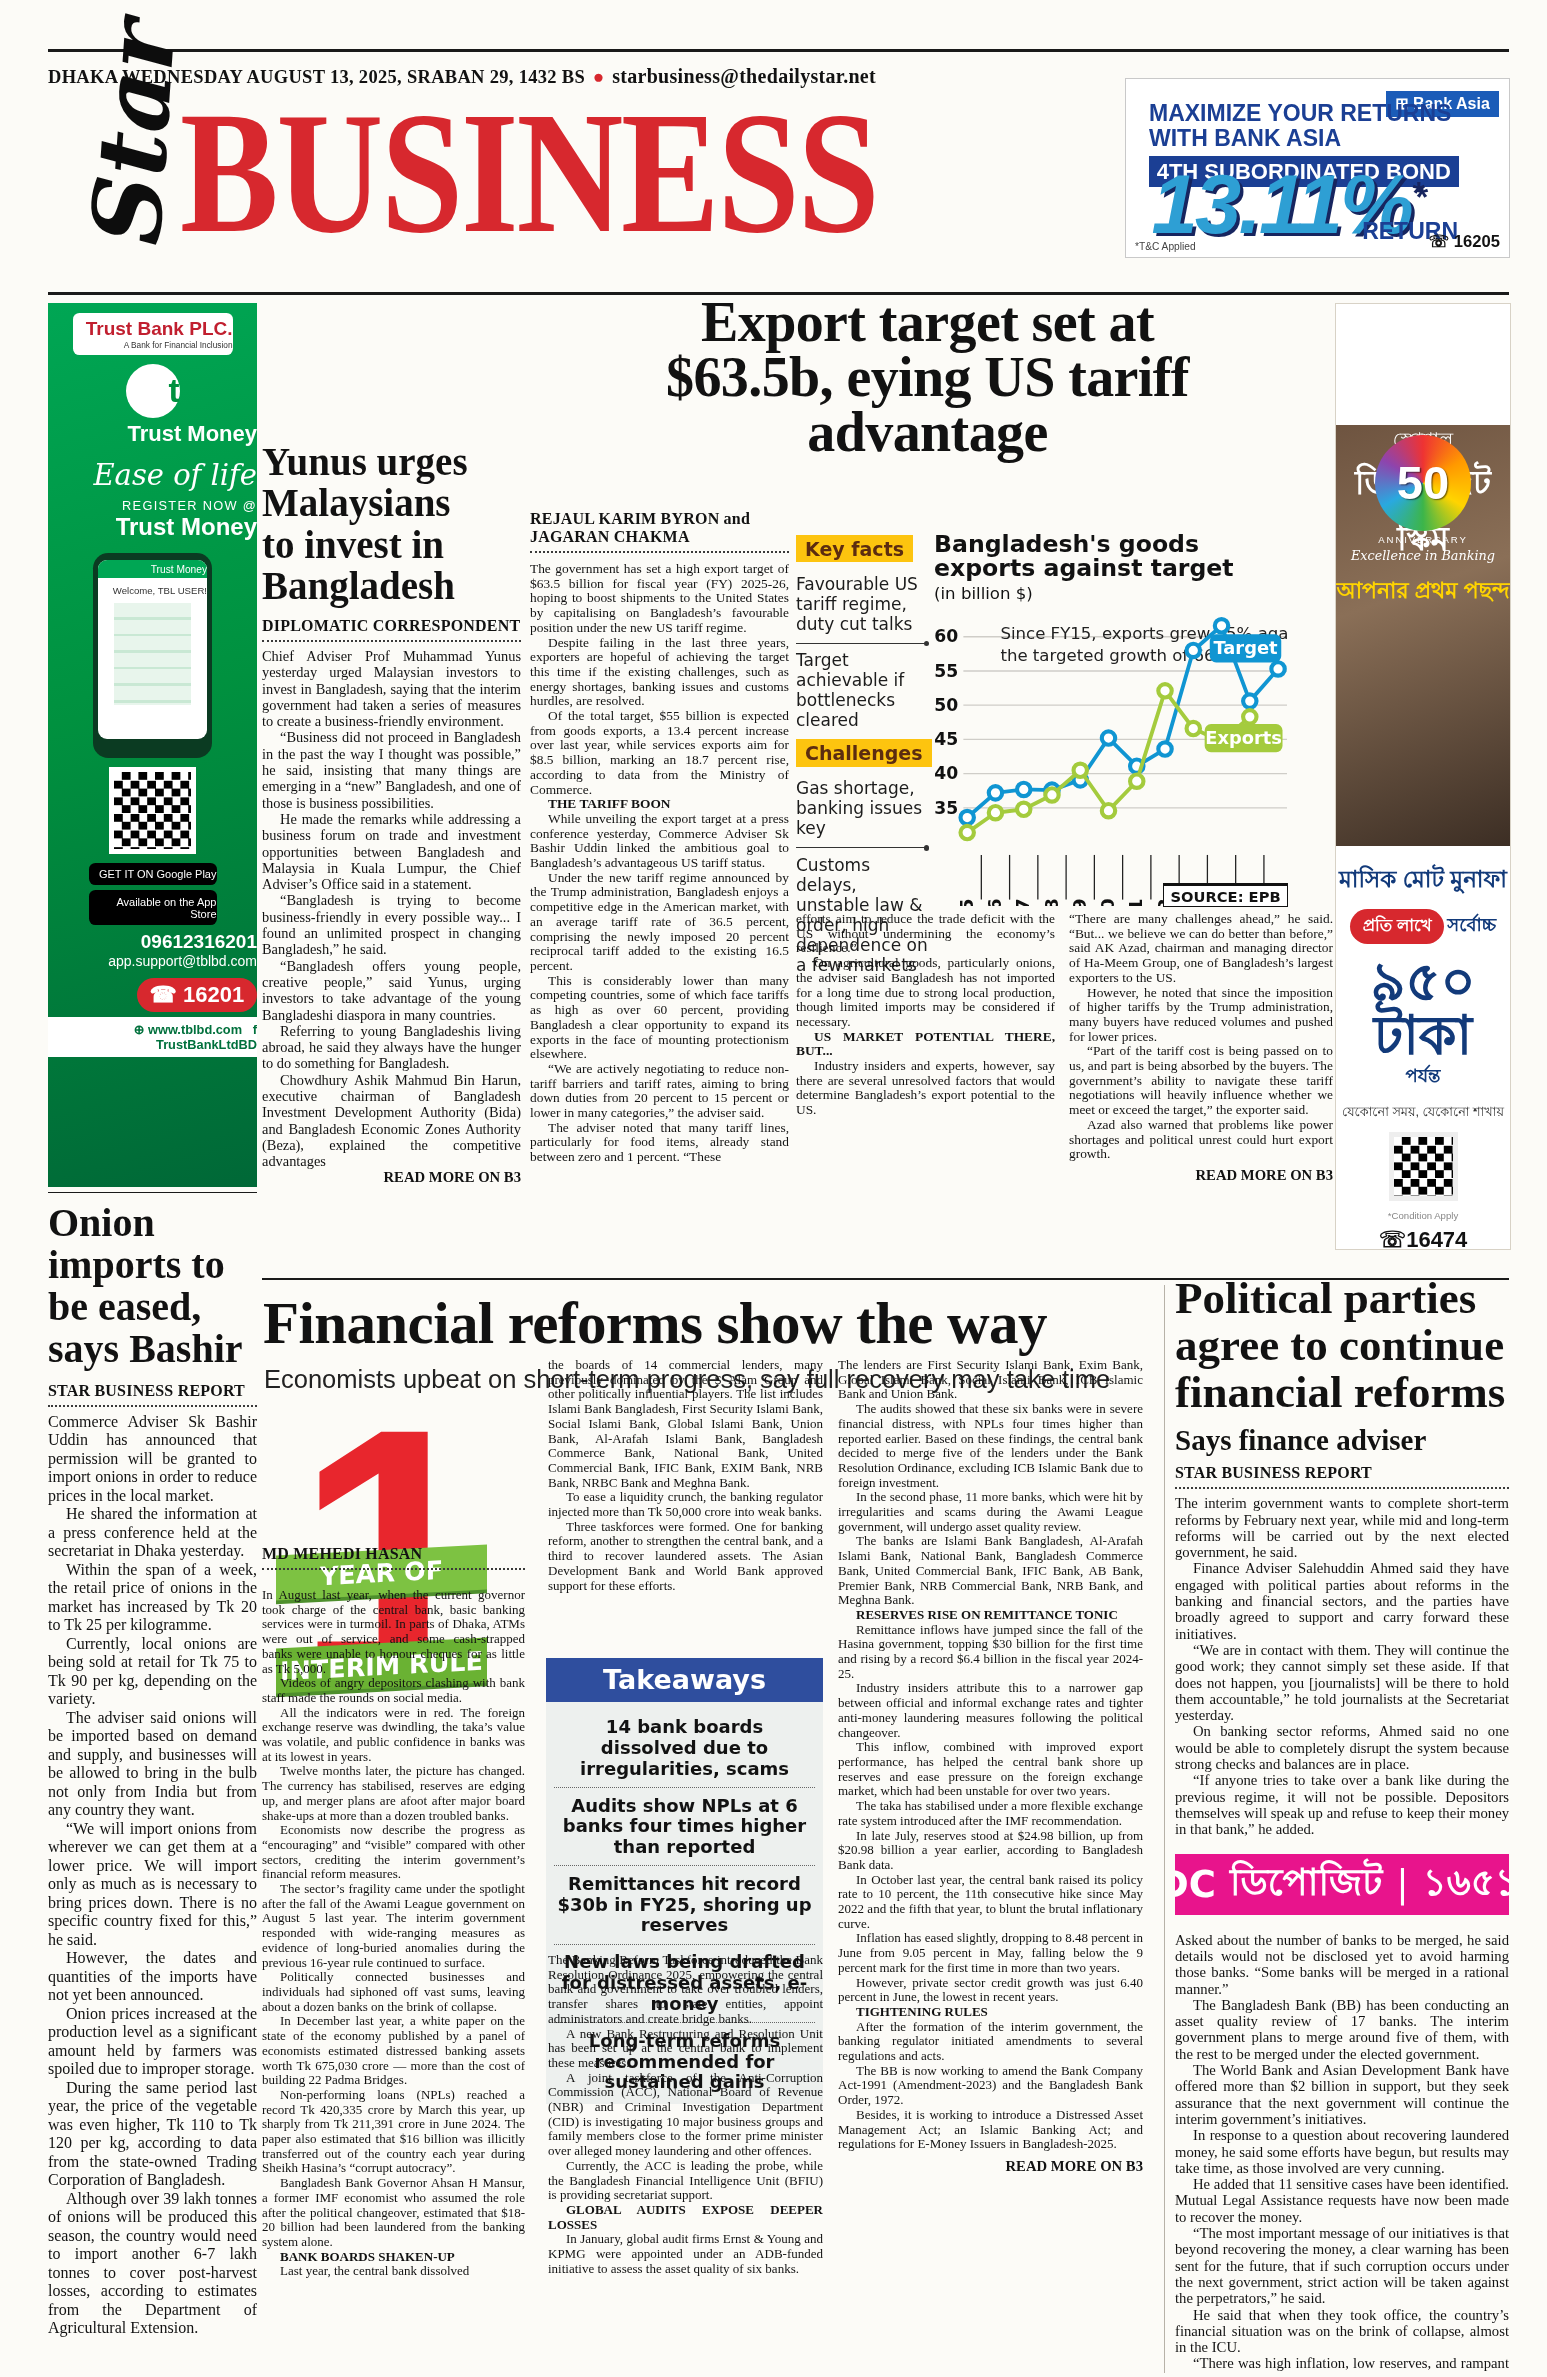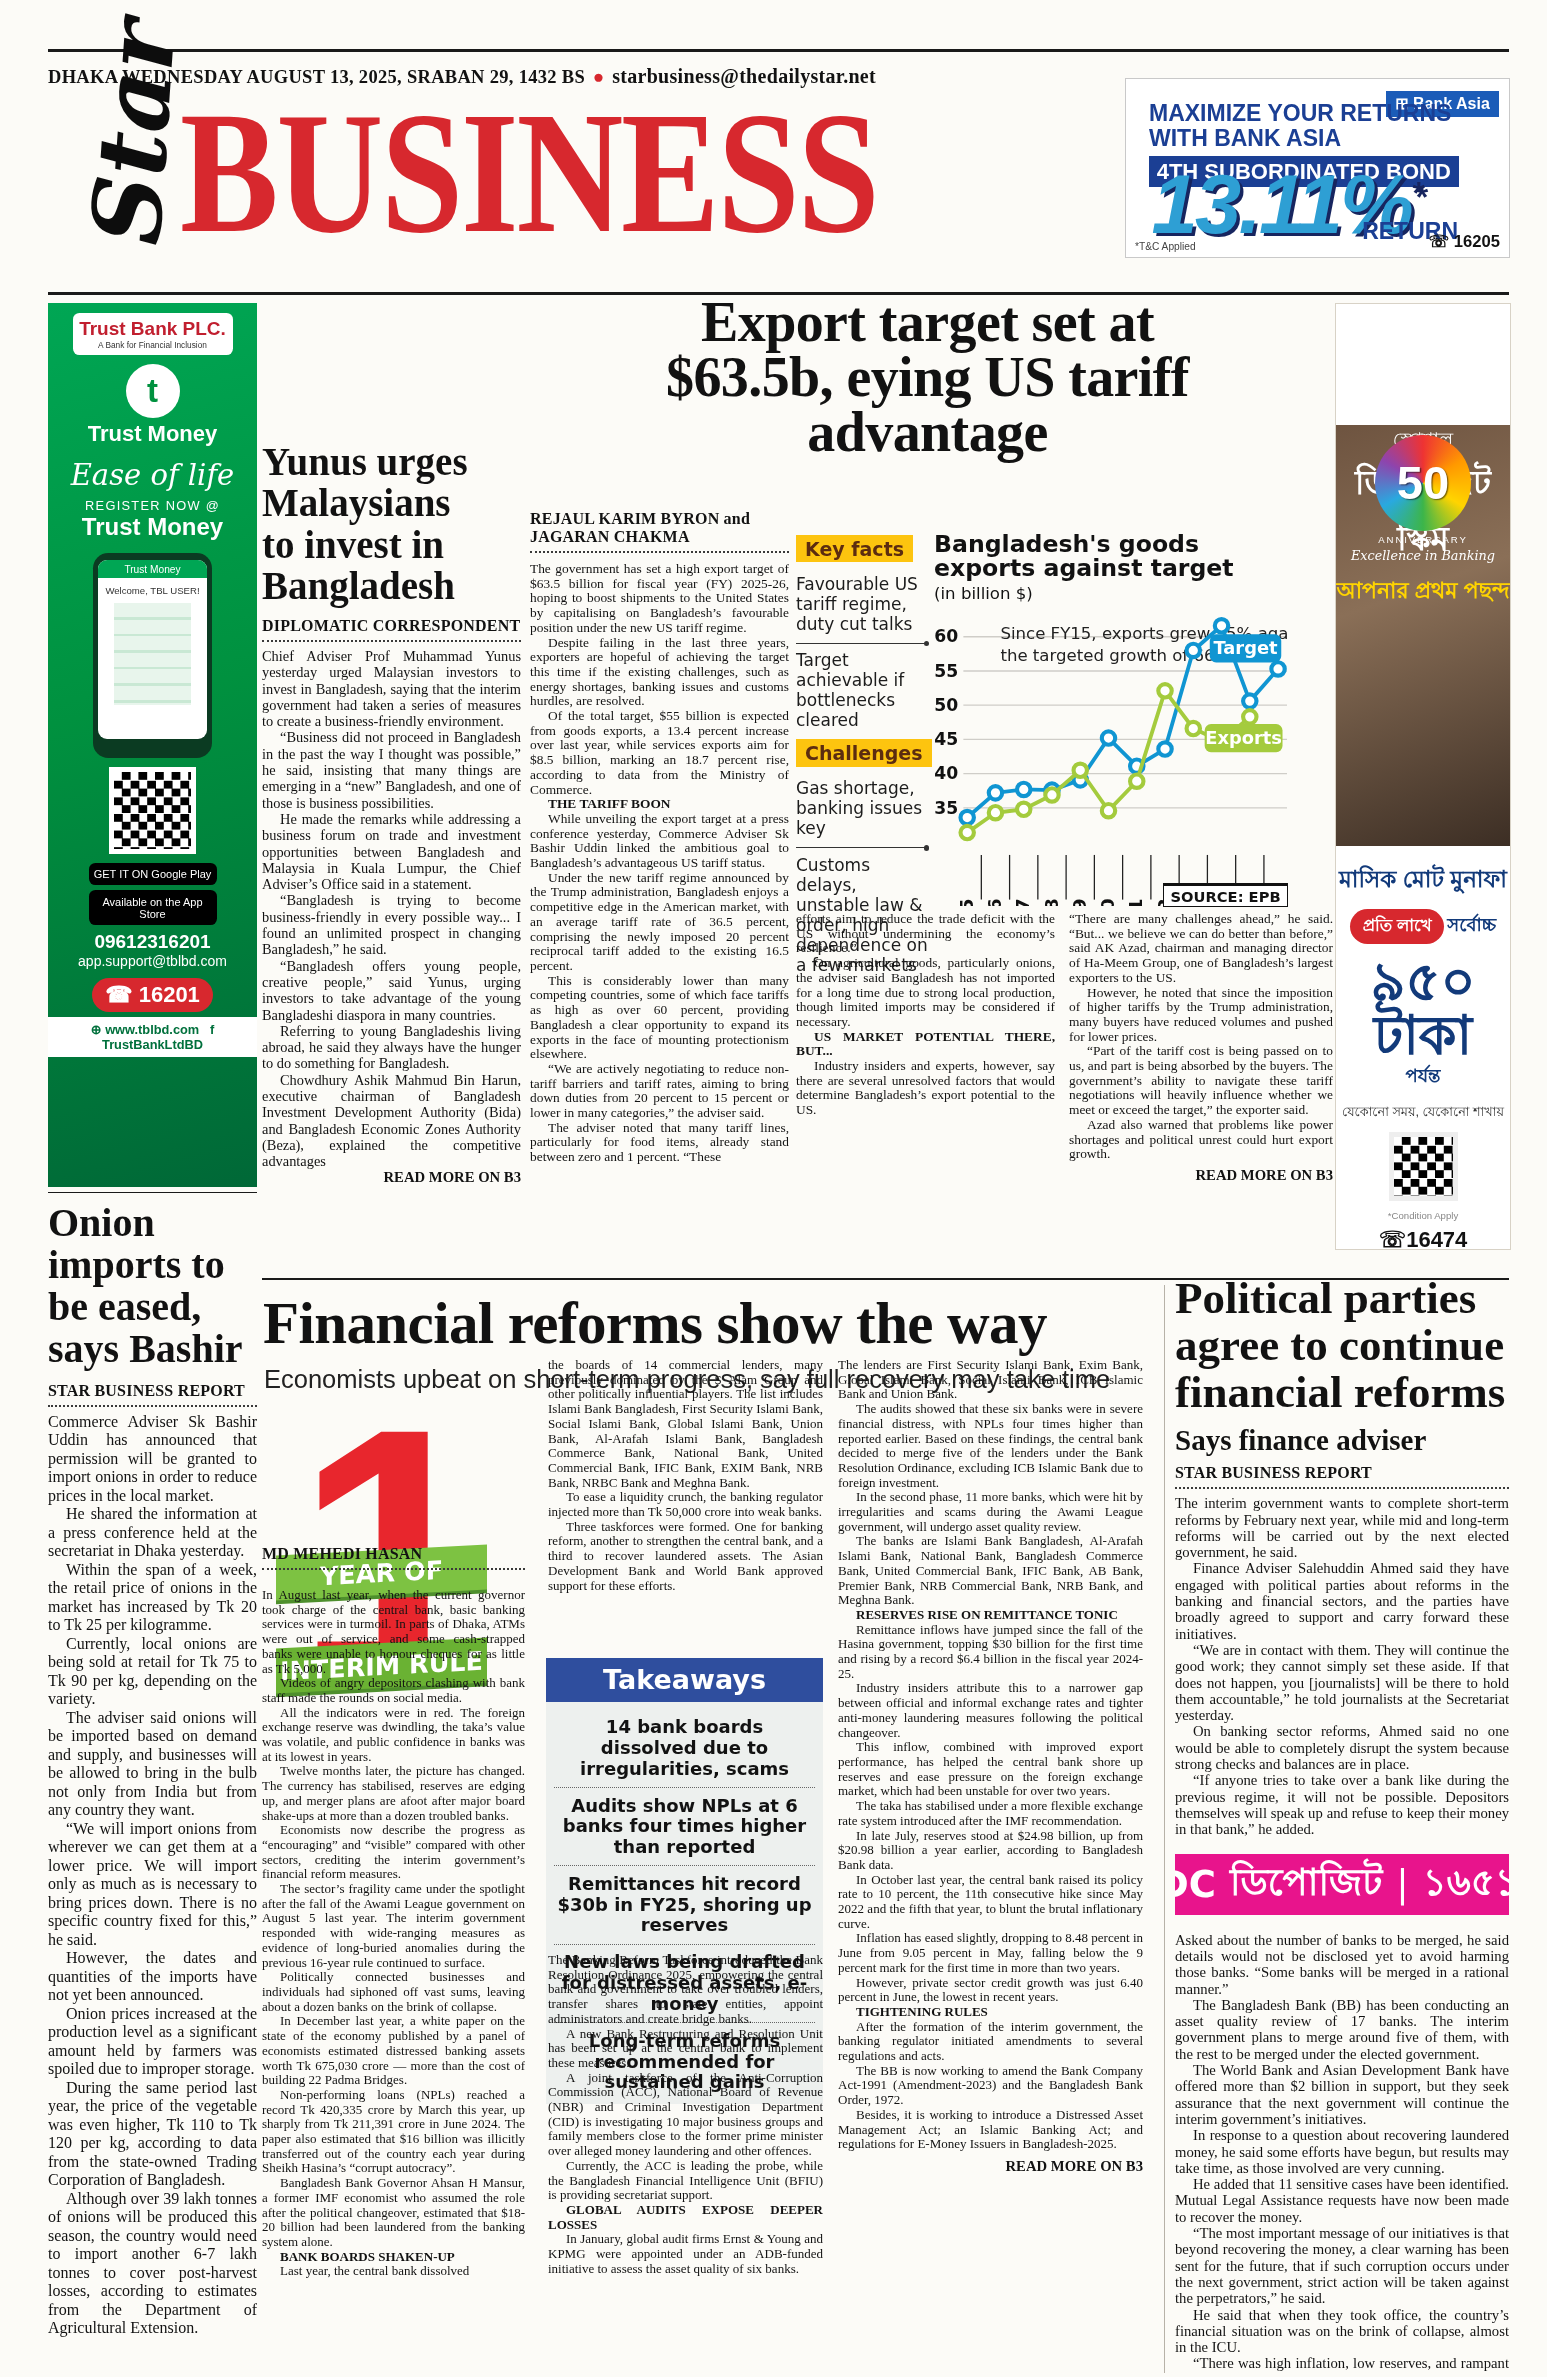--- a/index.html
+++ b/index.html
@@ -75,21 +75,21 @@
   .ad-bankasia{border:1.9px solid #c9c9c9;background:#fff;font-family:"Liberation Sans",sans-serif}
   .ba-blue{color:#1b3f94}
   .ba-line{font-weight:bold;font-size:23px;line-height:1.1}
   .ba-banner{display:inline-block;background:#1b3f94;color:#fff;font-weight:bold;font-size:22px;
              padding:2.6px 7.7px;margin-top:5.1px}
   .ba-rate{font-weight:bold;font-style:italic;font-size:83px;line-height:1;color:#2e9fd4;
            text-shadow:3.2px 3.2px 0 #17255f;letter-spacing:-2.6px}
   .ba-logo{position:absolute;top:11.5px;right:10.2px;background:#1b5cb8;color:#fff;font-weight:bold;
            font-size:16px;padding:3.8px 9px}
   .ad-trust{background:linear-gradient(165deg,#00a654 0%,#00913f 45%,#006837 100%);
-            color:#fff;font-family:"Liberation Sans",sans-serif;text-align:center;overflow:hidden}
+            color:#fff;font-family:"Liberation Sans",sans-serif;text-align:right;overflow:hidden}
   .tr-logohead{background:#fff;color:#c11f2f;font-weight:bold;border-radius:6.4px;
                margin:10.2px auto 3.8px;width:160px;padding:5.1px 0;font-size:19px}
   .tr-logohead small{display:block;color:#333;font-weight:normal;font-size:8.3px}
   .tr-circle{width:54px;height:54px;border-radius:50%;background:#fff;color:#00913f;
              font-weight:bold;font-size:33px;line-height:54px;margin:9px auto 2.6px}
   .pill{display:inline-block;border-radius:25.5px;padding:3.8px 12.8px;font-weight:bold}
   .qr{background:
       repeating-conic-gradient(#000 0 25%,#fff 0 50%) 0 0/16.6px 16.6px;border:5.1px solid #fff;margin:9px auto}
   .store{display:block;background:#000;color:#fff;border-radius:6.4px;font-size:11px;
          width:128px;margin:5.1px auto;padding:5.1px 0}

